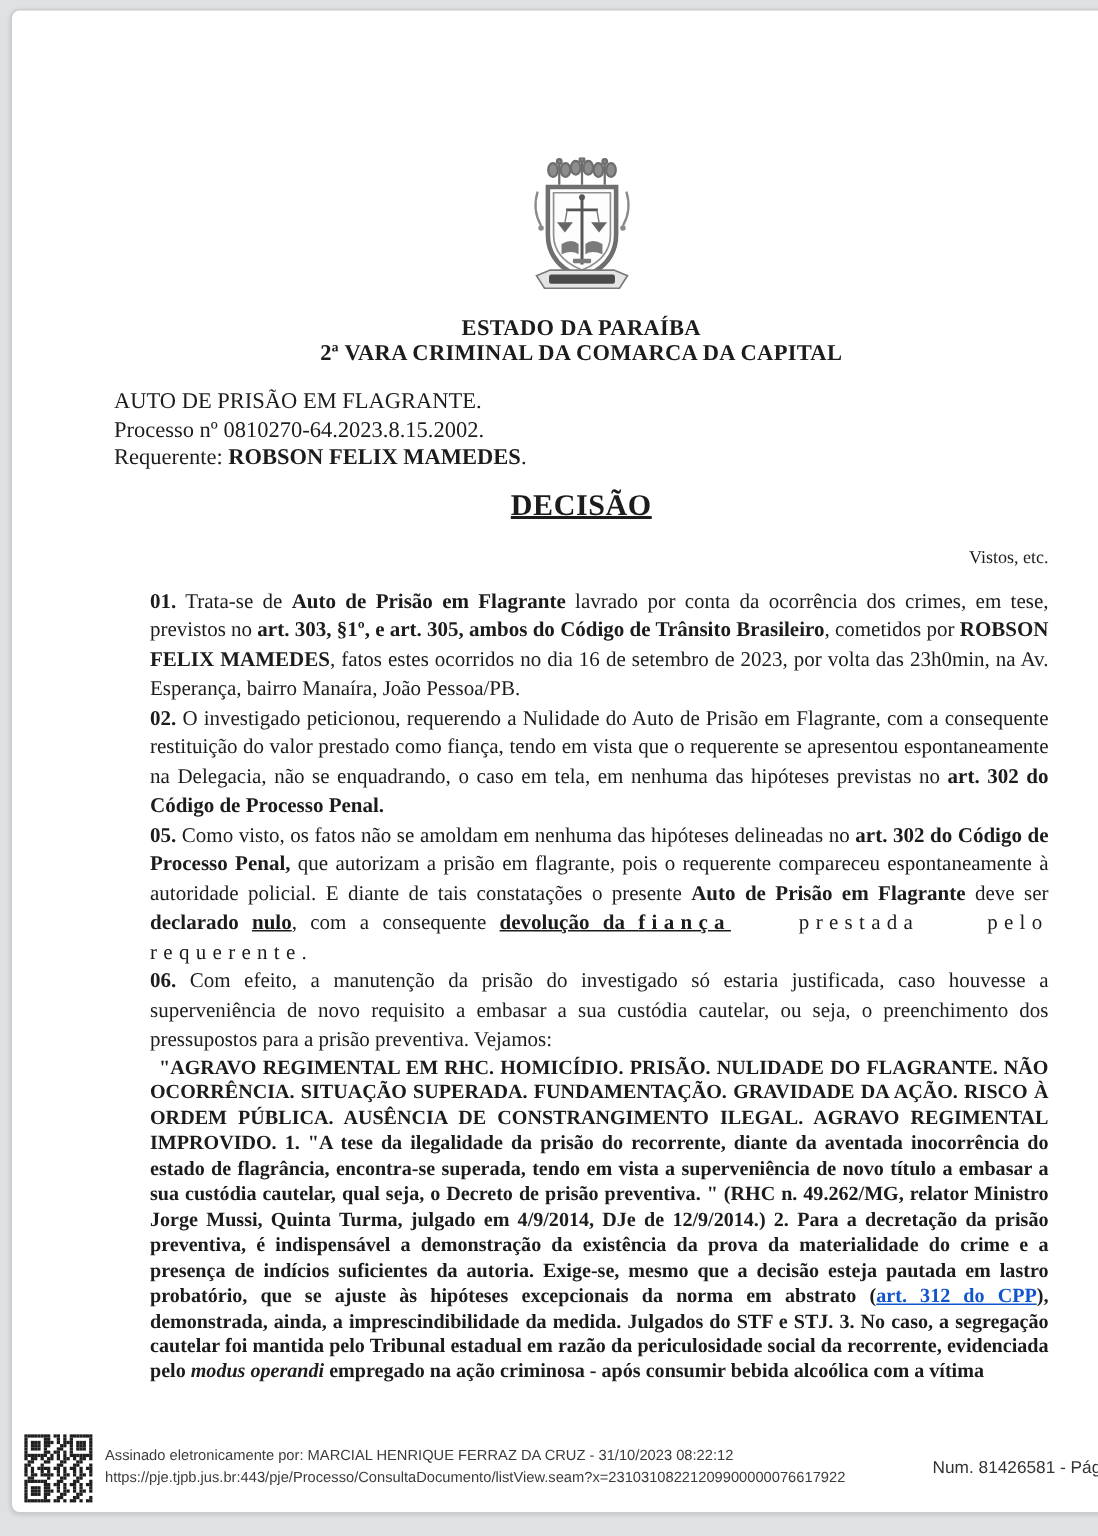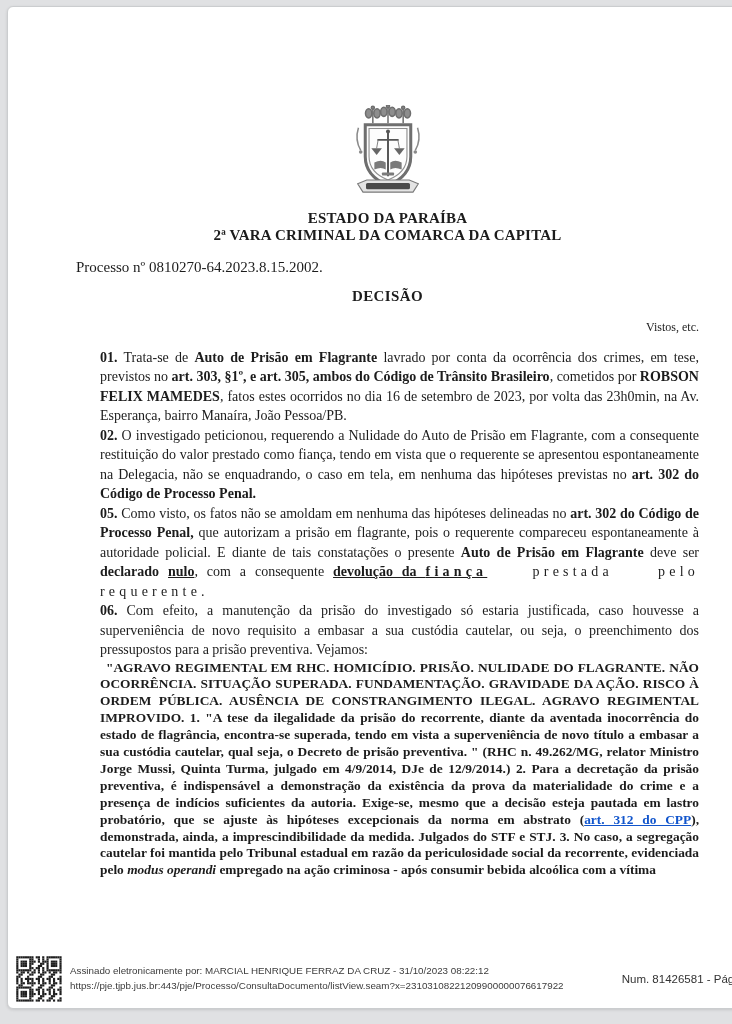--- a/index.html
+++ b/index.html
@@ -3,21 +3,21 @@
 <meta charset="utf-8">
 <style>
   html,body{margin:0;padding:0;width:732px;height:1024px;overflow:hidden;background:#e0e1e3;}
   .viewport{position:relative;width:732px;height:1024px;font-family:"Liberation Serif","DejaVu Serif",serif;padding-left:40px;}
   .page{position:absolute;left:7px;top:6px;right:10px;bottom:15px;background:#ffffff;
         border:1px solid #cbcdcf;border-radius:6px;box-shadow:0 1px 3px rgba(0,0,0,.12);overflow:hidden;}
   .content{padding:98px 62px 0 68px;color:#1c1c1c;}
   .emblem-wrap{text-align:center;}
   .org-header{margin-top:7px;text-align:center;font-weight:700;font-size:15px;line-height:17px;letter-spacing:.2px;}
   .case-block{margin-top:14px;font-size:15px;line-height:18.5px;}
-  .decision-title{margin-top:11px;text-align:center;font-weight:700;font-size:15px;letter-spacing:.4px;}
+  .decision-title{margin-top:11px;text-align:center;font-weight:700;font-size:20px;text-decoration:underline;letter-spacing:.4px;}
   .salutation{margin-top:15px;text-align:right;font-size:12px;}
   .body-text{margin-top:13px;margin-left:24px;}
   .para{margin:0;text-align:justify;}
   .para.body{font-size:14px;line-height:19.5px;}
   .para.quote{font-weight:700;font-size:13.4px;line-height:16.9px;text-indent:6px;}
   .s-b{font-weight:700;}
   .s-u{text-decoration:underline;}
   .s-i{font-style:italic;}
   .s-k{color:var(--link-blue,#1155CC);text-decoration:underline;}
   .s-w{letter-spacing:.30em;word-spacing:2.3em;}
@@ -71,21 +71,23 @@
           <rect x="21" y="103" width="58" height="8" rx="2" fill="#4a4a4a"></rect>
         </svg>
       </div>
 
       <div class="org-header">
         <div>ESTADO DA PARAÍBA</div>
         <div>2ª VARA CRIMINAL DA COMARCA DA CAPITAL</div>
       </div>
 
       <div class="case-block">
+        <div><span>AUTO DE PRISÃO EM FLAGRANTE.</span></div>
         <div><span>Processo nº 0810270-64.2023.8.15.2002.</span></div>
+        <div><span>Requerente: </span><span class="s-b">ROBSON FELIX MAMEDES</span><span>.</span></div>
       </div>
 
       <div class="decision-title">DECISÃO</div>
       <div class="salutation">Vistos, etc.</div>
 
       <div class="body-text">
           <p class="para body"><span class="s-b">01.</span><span> Trata-se de </span><span class="s-b">Auto de Prisão em Flagrante</span><span> lavrado por conta da ocorrência dos crimes, em tese, previstos no </span><span class="s-b">art. 303, §1º, e art. 305, ambos do Código de Trânsito Brasileiro</span><span>, cometidos por </span><span class="s-b">ROBSON FELIX MAMEDES</span><span>, fatos estes ocorridos no dia 16 de setembro de 2023, por volta das 23h0min, na Av. Esperança, bairro Manaíra, João Pessoa/PB.</span></p>
           <p class="para body"><span class="s-b">02.</span><span> O investigado peticionou, requerendo a Nulidade do Auto de Prisão em Flagrante, com a consequente restituição do valor prestado como fiança, tendo em vista que o requerente se apresentou espontaneamente na Delegacia, não se enquadrando, o caso em tela, em nenhuma das hipóteses previstas no </span><span class="s-b">art. 302 do Código de Processo Penal.</span></p>
           <p class="para body"><span class="s-b">05.</span><span> Como visto, os fatos não se amoldam em nenhuma das hipóteses delineadas no </span><span class="s-b">art. 302 do Código de Processo Penal,</span><span> que autorizam a prisão em flagrante, pois o requerente compareceu espontaneamente à autoridade policial. E diante de tais constatações o presente </span><span class="s-b">Auto de Prisão em Flagrante</span><span> deve ser </span><span class="s-b">declarado </span><span class="s-b s-u">nulo</span><span>, com a consequente </span><span class="s-b s-u">devolução da </span><span class="s-b s-u s-w">fiança</span><span class="s-w"> prestada pelo requerente.</span></p>
           <p class="para body"><span class="s-b">06.</span><span> Com efeito, a manutenção da prisão do investigado só estaria justificada, caso houvesse a superveniência de novo requisito a embasar a sua custódia cautelar, ou seja, o preenchimento dos pressupostos para a prisão preventiva. Vejamos:</span></p>

